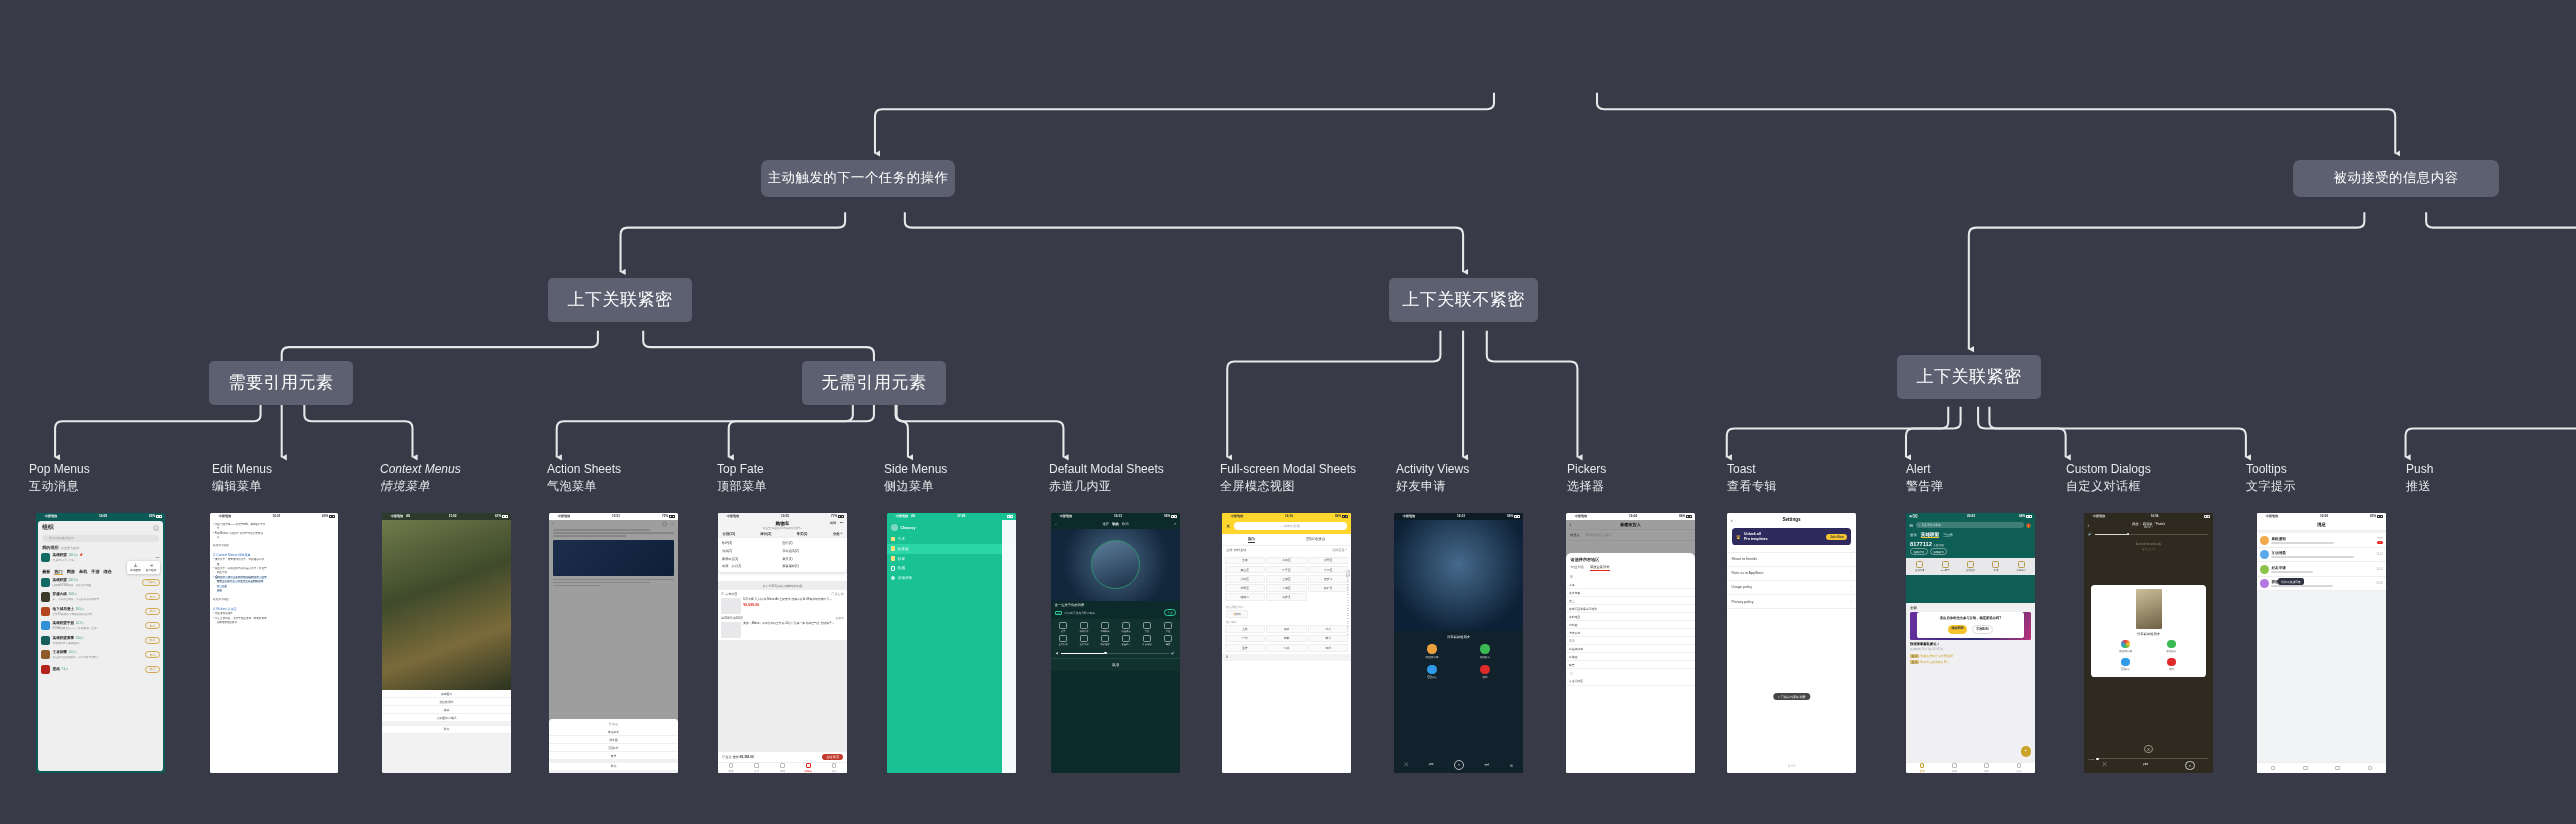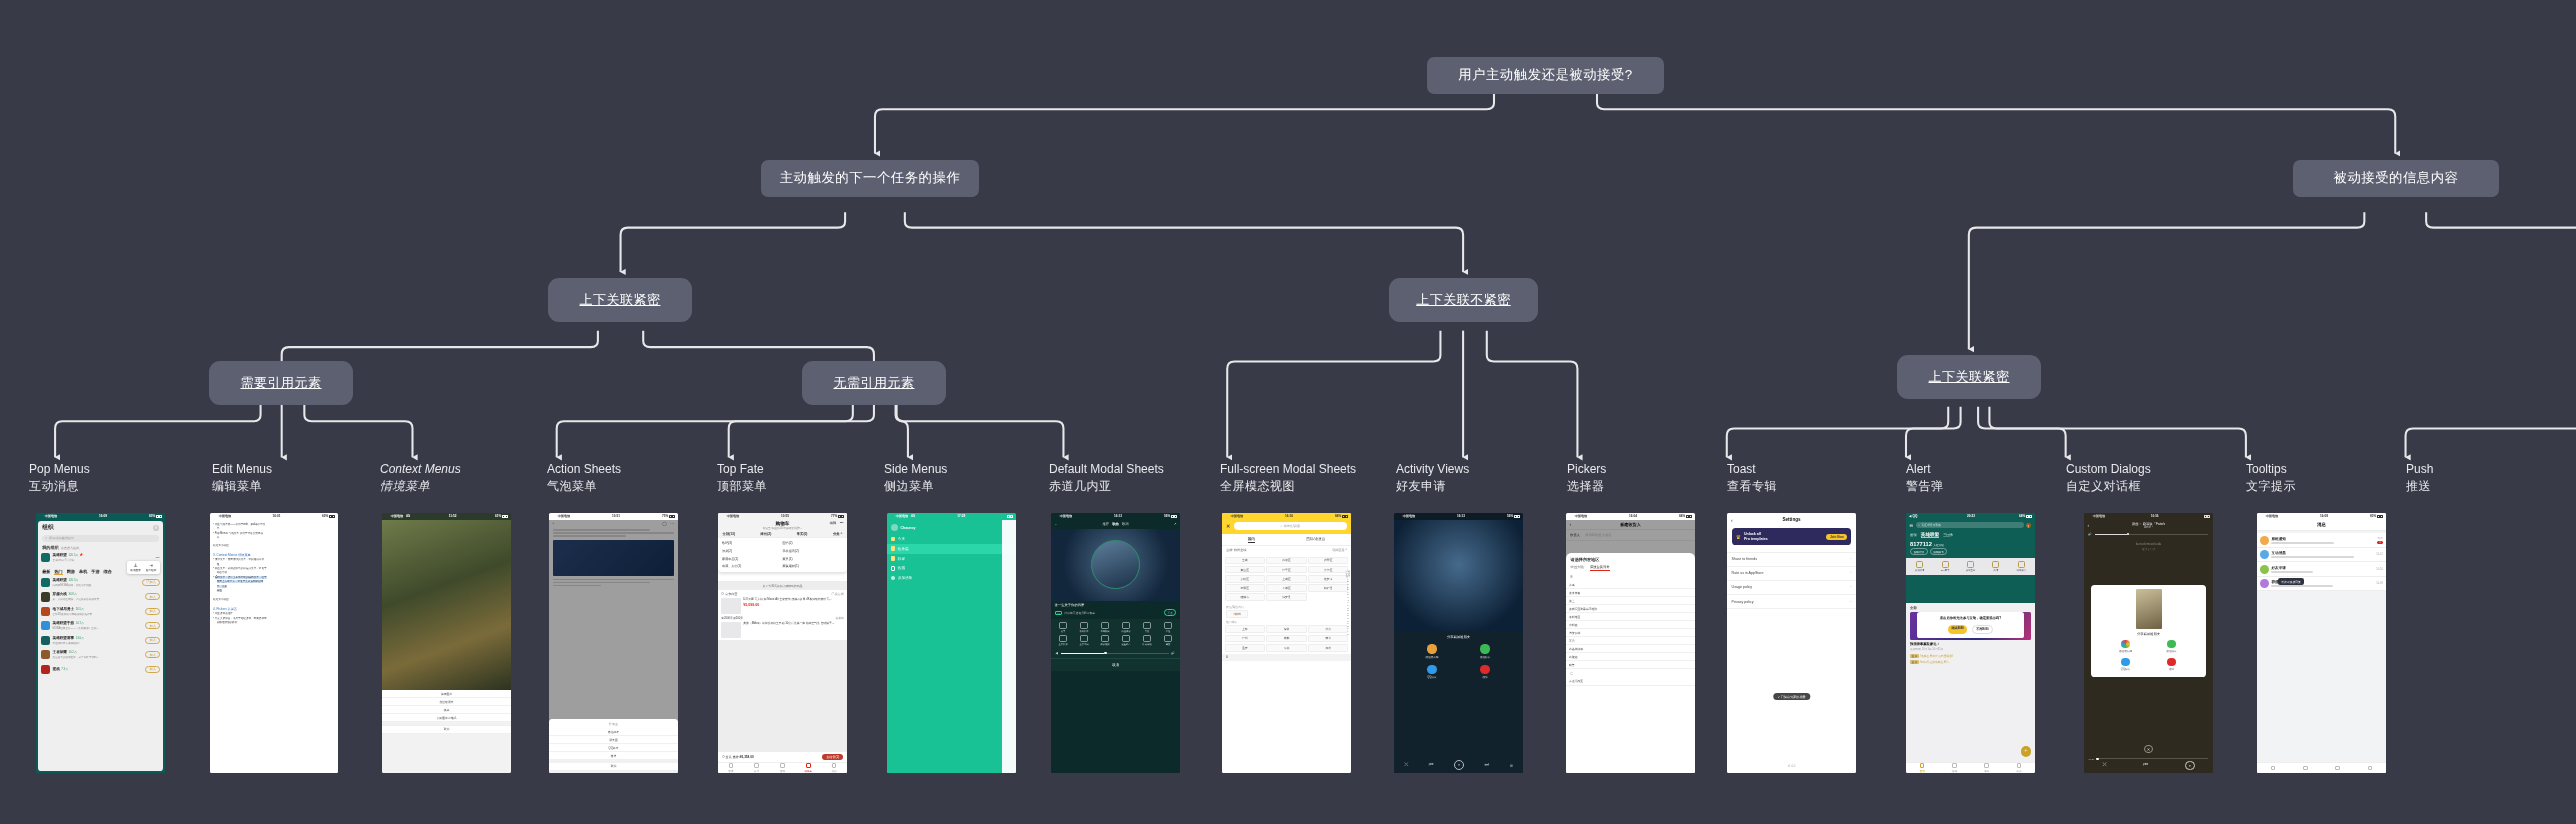--- a/index.html
+++ b/index.html
@@ -19,21 +19,21 @@
     color: #ffffff;
     border-radius: 7.2px;
     display: flex; align-items: center; justify-content: center;
     text-align: center;
     font-size: 13.4px;
     letter-spacing: 0.5px;
     line-height: 1.2;
     padding: 0 11.3px;
     white-space: nowrap;
   }
-  .node.small { font-size: 13px; border-radius: 11px; text-decoration: underline; }
+  .node.small { font-size: 17px; border-radius: 5px; }
 
   .leaf {
     position: absolute;
     color: #e9e9ee;
     line-height: 1.45;
     white-space: nowrap;
   }
   .leaf .en { font-size: 12px; color: #e9e9ee; display:block; }
   .leaf .cn { font-size: 12px; color: #e9e9ee; display:block; letter-spacing: 0.5px;}
 
@@ -143,25 +143,22 @@
       <path d="M3840,790 L3840,820 Q3840,832 3854,832 L3996,832 Q4010,832 4010,846 L4010,888" marker-end="url(#arr)"></path>
       <path d="M3862,790 L3862,820 Q3862,832 3876,832 L4346,832 Q4360,832 4360,846 L4360,888" marker-end="url(#arr)"></path>
 
       <path d="M5112,790 L5112,820 Q5112,832 5098,832 L4684,832 Q4670,832 4670,846 L4670,888" marker-end="url(#arr)"></path>
       <path d="M5136,790 L5136,820 Q5136,832 5122,832 L5054,832 Q5040,832 5040,846 L5040,888" marker-end="url(#arr)"></path>
       <path d="M5166,790 L5166,820 Q5166,832 5180,832 L5334,832 Q5348,832 5348,846 L5348,888" marker-end="url(#arr)"></path>
       <path d="M5188,790 L5188,820 Q5188,832 5202,832 L5718,832 Q5732,832 5732,846 L5732,888" marker-end="url(#arr)"></path>
     </g>
   </svg>
 
-  <div class="node" style="left:1427px; top:57px; width:237px; height:37px;">
-    <span>用户主动触发还是被动接受?</span>
-  </div>
-
-  <div class="node" style="left:761px; top:160px; width:218px; height:37px;">
+
+  <div class="node" style="left:761px; top:160px; width:194px; height:37px;">
     <span>主动触发的下一个任务的操作</span>
   </div>
 
   <div class="node" style="left:2293px; top:160px; width:206px; height:37px;">
     <span>被动接受的信息内容</span>
   </div>
 
   <div class="node small" style="left:548px; top:278px; width:144px; height:44px;">
     <span>上下关联紧密</span>
   </div>

